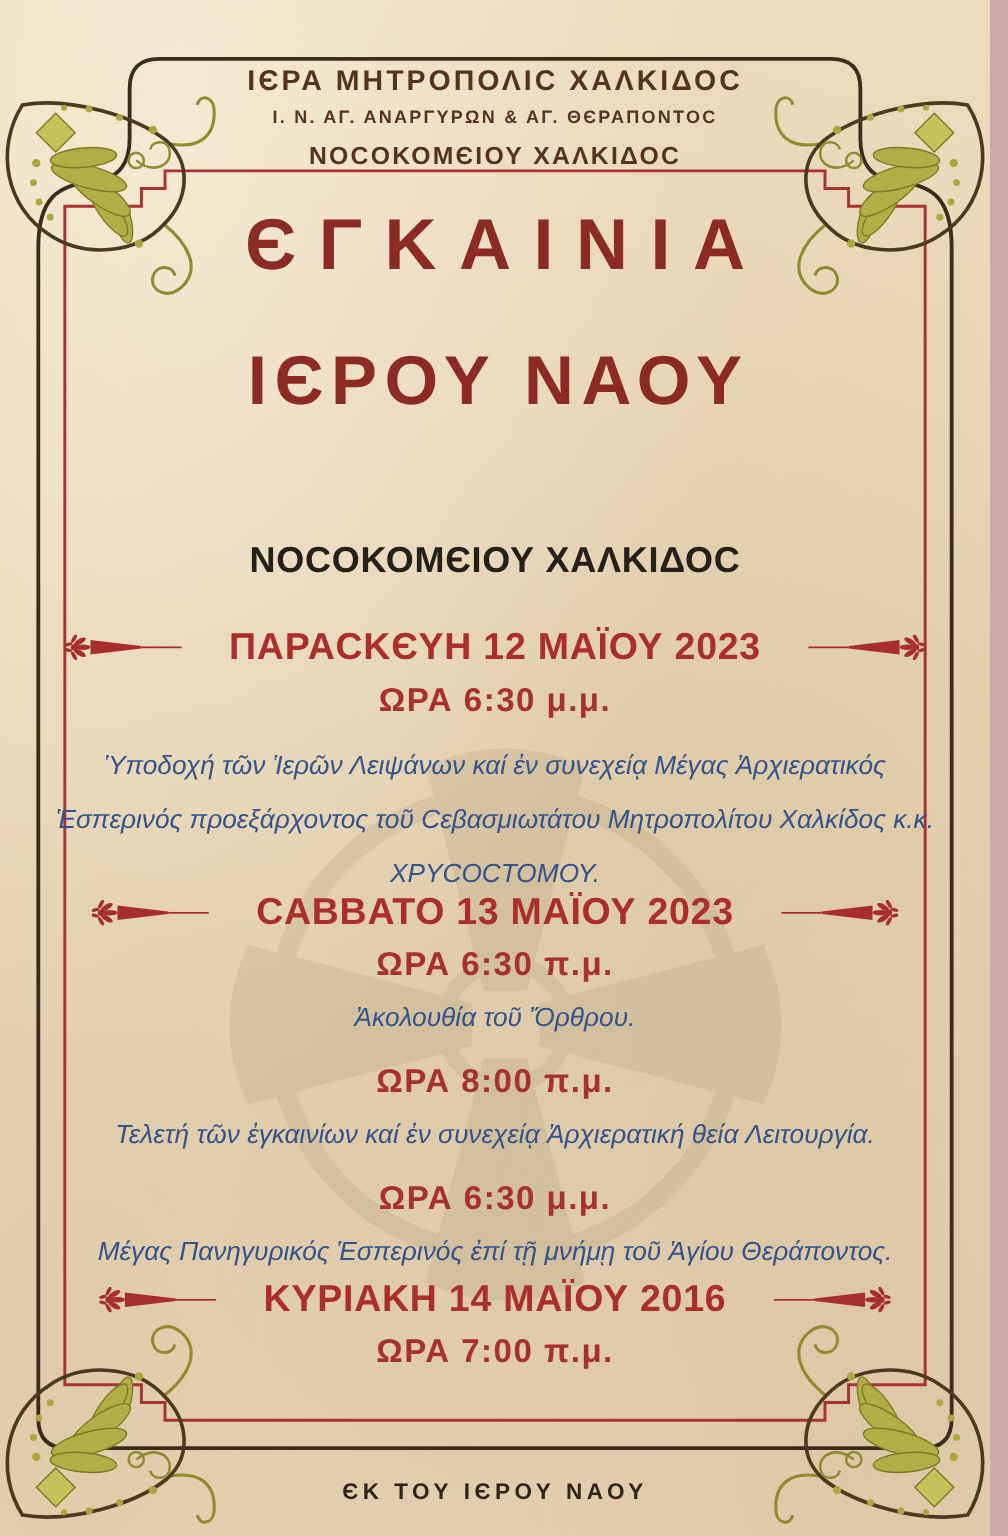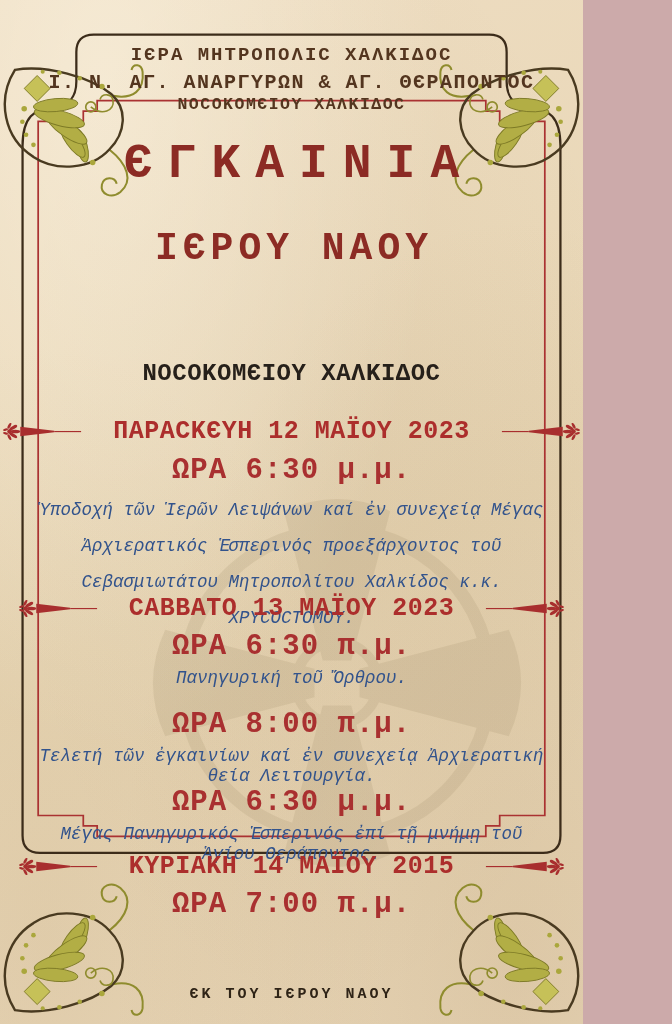--- a/index.html
+++ b/index.html
@@ -1,42 +1,42 @@
 <!DOCTYPE html>
 <html><head>
 <meta charset="utf-8">
 <style>
   html,body{margin:0;padding:0;background:#caa;}
   .poster{
-    position:relative;width:583px;height:1024px;overflow:hidden;
-    font-family:Liberation Mono, monospace;
+    position:relative;width:660px;height:1024px;overflow:hidden;
+    font-family:Liberation Sans, sans-serif;
     background:
       radial-gradient(ellipse at 18% 8%, rgba(255,250,235,.45), transparent 50%),
       radial-gradient(ellipse at 88% 95%, rgba(168,136,92,.20), transparent 55%),
       radial-gradient(ellipse at 8% 92%, rgba(168,136,92,.14), transparent 45%),
       radial-gradient(ellipse at 55% 45%, rgba(120,90,60,.05), transparent 70%),
       linear-gradient(160deg,#eeddc2 0%,#e7d5b3 55%,#ead8ba 100%);
   }
   svg{display:block;}
   .content{position:absolute;inset:0;z-index:5;text-align:center;}
   .content > div{position:absolute;left:36px;right:36px;}
 
   .org1{top:44px;font-size:19px;letter-spacing:2px;color:#53351f;font-weight:bold;}
-  .org2{top:71px;font-size:20px;letter-spacing:1.5px;color:#53351f;font-weight:bold;}
+  .org2{top:71px;font-size:12px;letter-spacing:1.5px;color:#53351f;font-weight:bold;}
   .org3{top:95px;font-size:16.5px;letter-spacing:1.5px;color:#53351f;font-weight:bold;}
 
   .title1{top:138px;font-size:48px;line-height:1.1;letter-spacing:15px;color:#8c2b24;font-weight:bold;text-indent:15px;}
-  .title2{top:228px;font-size:38px;line-height:1.1;letter-spacing:5px;color:#8c2b24;font-weight:bold;text-indent:5px;}
+  .title2{top:228px;font-size:46px;line-height:1.1;letter-spacing:5px;color:#8c2b24;font-weight:bold;text-indent:5px;}
 
   .sub1{top:326px;font-size:24px;letter-spacing:.5px;color:#26201a;font-weight:bold;}
   .sub2{top:360px;font-size:24px;letter-spacing:.5px;color:#26201a;font-weight:bold;}
 
   .dayrow{display:flex;align-items:center;justify-content:center;gap:14px;}
   .day{font-size:25px;letter-spacing:.5px;color:#ac2e2c;font-weight:bold;white-space:nowrap;}
-  .time{font-size:29px;letter-spacing:1px;color:#a93030;font-weight:bold;}
+  .time{font-size:22px;letter-spacing:1px;color:#a93030;font-weight:bold;}
   .desc{font-size:17.5px;color:#32538c;font-style:italic;font-weight:500;}
   .para{line-height:36px;}
 
   .d1{top:417px;} .t1{top:454px;} .p1{top:492px;left:30px;right:30px;}
   .d2{top:594px;} .t2{top:630px;} .p2{top:668px;}
   .t3{top:708px;} .p3{top:746px;left:28px;right:28px;}
   .t4{top:786px;} .p4{top:824px;left:28px;right:28px;}
   .d3{top:852px;} .t5{top:888px;} .p5{top:920px;}
 
   .footer{top:986px;font-size:15px;letter-spacing:3px;color:#2f2417;font-weight:bold;}
@@ -252,42 +252,42 @@
           <ellipse cx="10" cy="22" rx="5" ry="2" transform="rotate(60 10 22)"></ellipse>
           <ellipse cx="4" cy="10" rx="4" ry="1.8" transform="rotate(-15 4 10)"></ellipse>
           <ellipse cx="4" cy="16" rx="4" ry="1.8" transform="rotate(15 4 16)"></ellipse>
           <circle cx="10" cy="13" r="3.4"></circle>
           <polygon points="27,5.5 27,20.5 80,14.2 80,11.8"></polygon>
           <rect x="80" y="12.2" width="42" height="1.8"></rect>
         </g>
       </svg>
     </div>
     <div class="time t2">ΩΡΑ 6:30 π.μ.</div>
-    <div class="desc p2">Πανηγυρική τοῦ Ὄρθρου.</div>
+    <div class="desc p2">Ἀκολουθία τοῦ Ὄρθρου.</div>
     <div class="time t3">ΩΡΑ 8:00 π.μ.</div>
     <div class="desc p3">Τελετή τῶν ἐγκαινίων καί ἐν συνεχείᾳ Ἀρχιερατική θεία Λειτουργία.</div>
     <div class="time t4">ΩΡΑ 6:30 μ.μ.</div>
     <div class="desc p4">Μέγας Πανηγυρικός Ἑσπερινός ἐπί τῇ μνήμῃ τοῦ Ἁγίου Θεράποντος.</div>
 
     <div class="dayrow d3">
       <svg class="flourish" viewBox="0 0 150 26" aria-hidden="true">
         <g fill="#a82e2e">
           <ellipse cx="16" cy="7" rx="7" ry="2.6" transform="rotate(-30 16 7)"></ellipse>
           <ellipse cx="16" cy="19" rx="7" ry="2.6" transform="rotate(30 16 19)"></ellipse>
           <ellipse cx="19" cy="13" rx="8" ry="2.8"></ellipse>
           <ellipse cx="10" cy="4" rx="5" ry="2" transform="rotate(-60 10 4)"></ellipse>
           <ellipse cx="10" cy="22" rx="5" ry="2" transform="rotate(60 10 22)"></ellipse>
           <ellipse cx="4" cy="10" rx="4" ry="1.8" transform="rotate(-15 4 10)"></ellipse>
           <ellipse cx="4" cy="16" rx="4" ry="1.8" transform="rotate(15 4 16)"></ellipse>
           <circle cx="10" cy="13" r="3.4"></circle>
           <polygon points="27,5.5 27,20.5 80,14.2 80,11.8"></polygon>
           <rect x="80" y="12.2" width="42" height="1.8"></rect>
         </g>
       </svg>
-      <span class="day">ΚΥΡΙΑΚΗ 14 ΜΑΪΟΥ 2015</span>
+      <span class="day">ΚΥΡΙΑΚΗ 14 ΜΑΪΟΥ 2016</span>
       <svg class="flourish right" viewBox="0 0 150 26" aria-hidden="true">
         <g fill="#a82e2e">
           <ellipse cx="16" cy="7" rx="7" ry="2.6" transform="rotate(-30 16 7)"></ellipse>
           <ellipse cx="16" cy="19" rx="7" ry="2.6" transform="rotate(30 16 19)"></ellipse>
           <ellipse cx="19" cy="13" rx="8" ry="2.8"></ellipse>
           <ellipse cx="10" cy="4" rx="5" ry="2" transform="rotate(-60 10 4)"></ellipse>
           <ellipse cx="10" cy="22" rx="5" ry="2" transform="rotate(60 10 22)"></ellipse>
           <ellipse cx="4" cy="10" rx="4" ry="1.8" transform="rotate(-15 4 10)"></ellipse>
           <ellipse cx="4" cy="16" rx="4" ry="1.8" transform="rotate(15 4 16)"></ellipse>
           <circle cx="10" cy="13" r="3.4"></circle>

